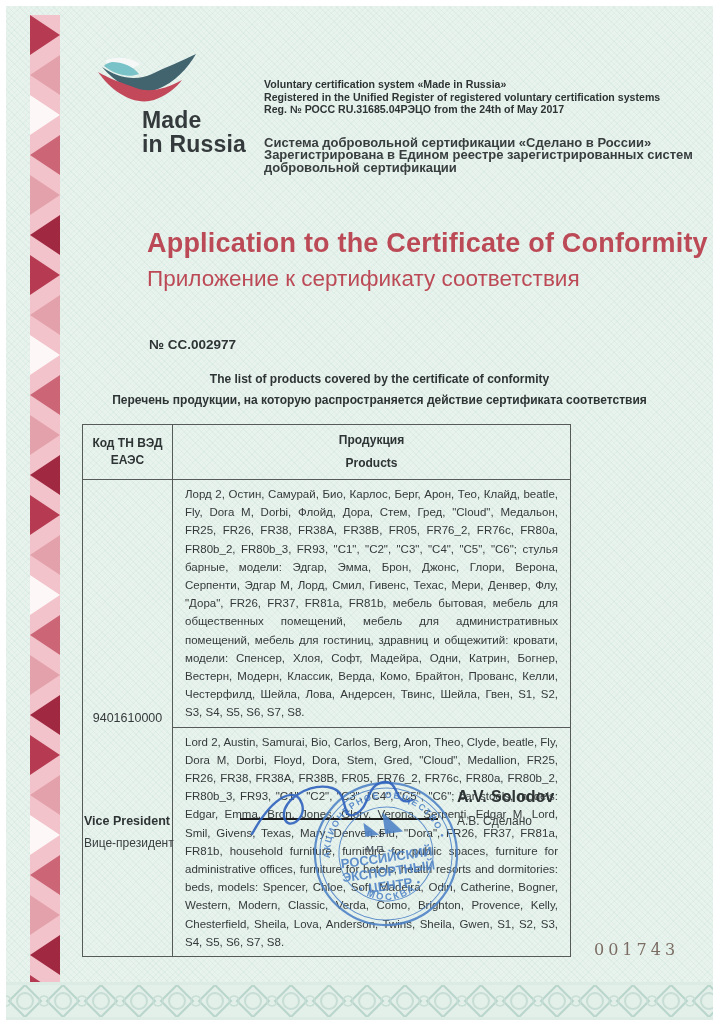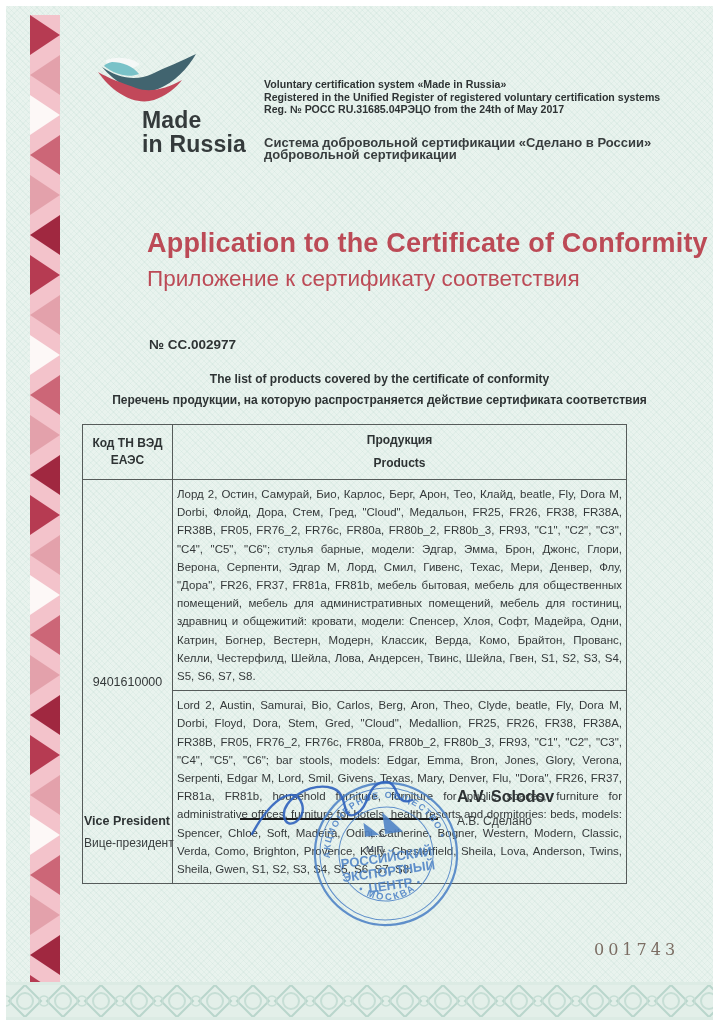--- a/index.html
+++ b/index.html
@@ -24,28 +24,28 @@
 
   .title-en{left:141px;top:222px;font-size:27px;font-weight:bold;color:#bc4a56;letter-spacing:.2px;}
   .title-ru{left:141px;top:260px;font-size:22.5px;color:#bc4a56;}
 
   .cert-no{left:143px;top:331px;font-size:13.5px;font-weight:bold;color:#2e3334;}
 
   .subtitle{left:76px;top:366px;width:595px;text-align:center;font-weight:bold;color:#2e3334;}
   .subtitle .s-en{font-size:12px;line-height:15px;}
   .subtitle .s-ru{font-size:12px;line-height:15px;margin-top:6px;}
 
-  table.products{position:absolute;left:76px;top:418px;width:545px;border-collapse:collapse;
+  table.products{position:absolute;left:76px;top:418px;width:489px;border-collapse:collapse;
                  table-layout:fixed;}
   table.products th, table.products td{border:1px solid #565b5a;vertical-align:middle;}
   .col-code{width:90px;}
   th.hdr{font-size:12px;font-weight:bold;color:#2e3334;padding:7px 4px;text-align:center;line-height:17px;}
   th.hdr .gap{display:block;height:6px;}
   td.code-cell{text-align:center;font-size:12.5px;color:#35393a;}
-  td.body-cell{font-size:11.5px;line-height:18.2px;color:#35393a;text-align:justify;padding:5px 4px;}
+  td.body-cell{font-size:11.5px;line-height:18.2px;color:#35393a;text-align:justify;padding:5px 12px;}
 
   .sig-left{left:78px;top:782px;margin-top:26px;}
   .sig-left .p-en{font-weight:bold;font-size:12.5px;color:#2e3334;}
   .sig-left .p-ru{font-size:12px;color:#383d3e;margin-top:8px;}
   .sig-right{left:451px;top:782px;}
   .sig-right .n-en{font-weight:bold;font-size:16px;color:#2e3334;}
   .sig-right .n-ru{font-size:12px;color:#383d3e;margin-top:8px;}
   .sig-line{left:234px;top:812px;width:198px;height:2px;background:#1c1c1c;}
   .seal-mark{font-size:9.5px;color:#3a4454;line-height:11px;text-align:right;}
   .ls{left:364px;top:822px;}
@@ -107,20 +107,21 @@
     </div>
 
     <div class="abs reg">
       <div class="en">
         <div>Voluntary certification system «Made in Russia»</div>
         <div>Registered in the Unified Register of registered voluntary certification systems</div>
         <div>Reg. № РОСС RU.31685.04РЭЦО from the 24th of May 2017</div>
       </div>
       <div class="ru">
         <div>Система добровольной сертификации «Сделано в России»</div>
+        <div>Зарегистрирована в Едином реестре зарегистрированных систем</div>
         <div>добровольной сертификации</div>
       </div>
     </div>
 
     <div class="abs title-en">Application to the Certificate of Conformity</div>
     <div class="abs title-ru">Приложение к сертификату соответствия</div>
 
     <div class="abs cert-no">№ CC.002977</div>
 
     <div class="abs subtitle">

